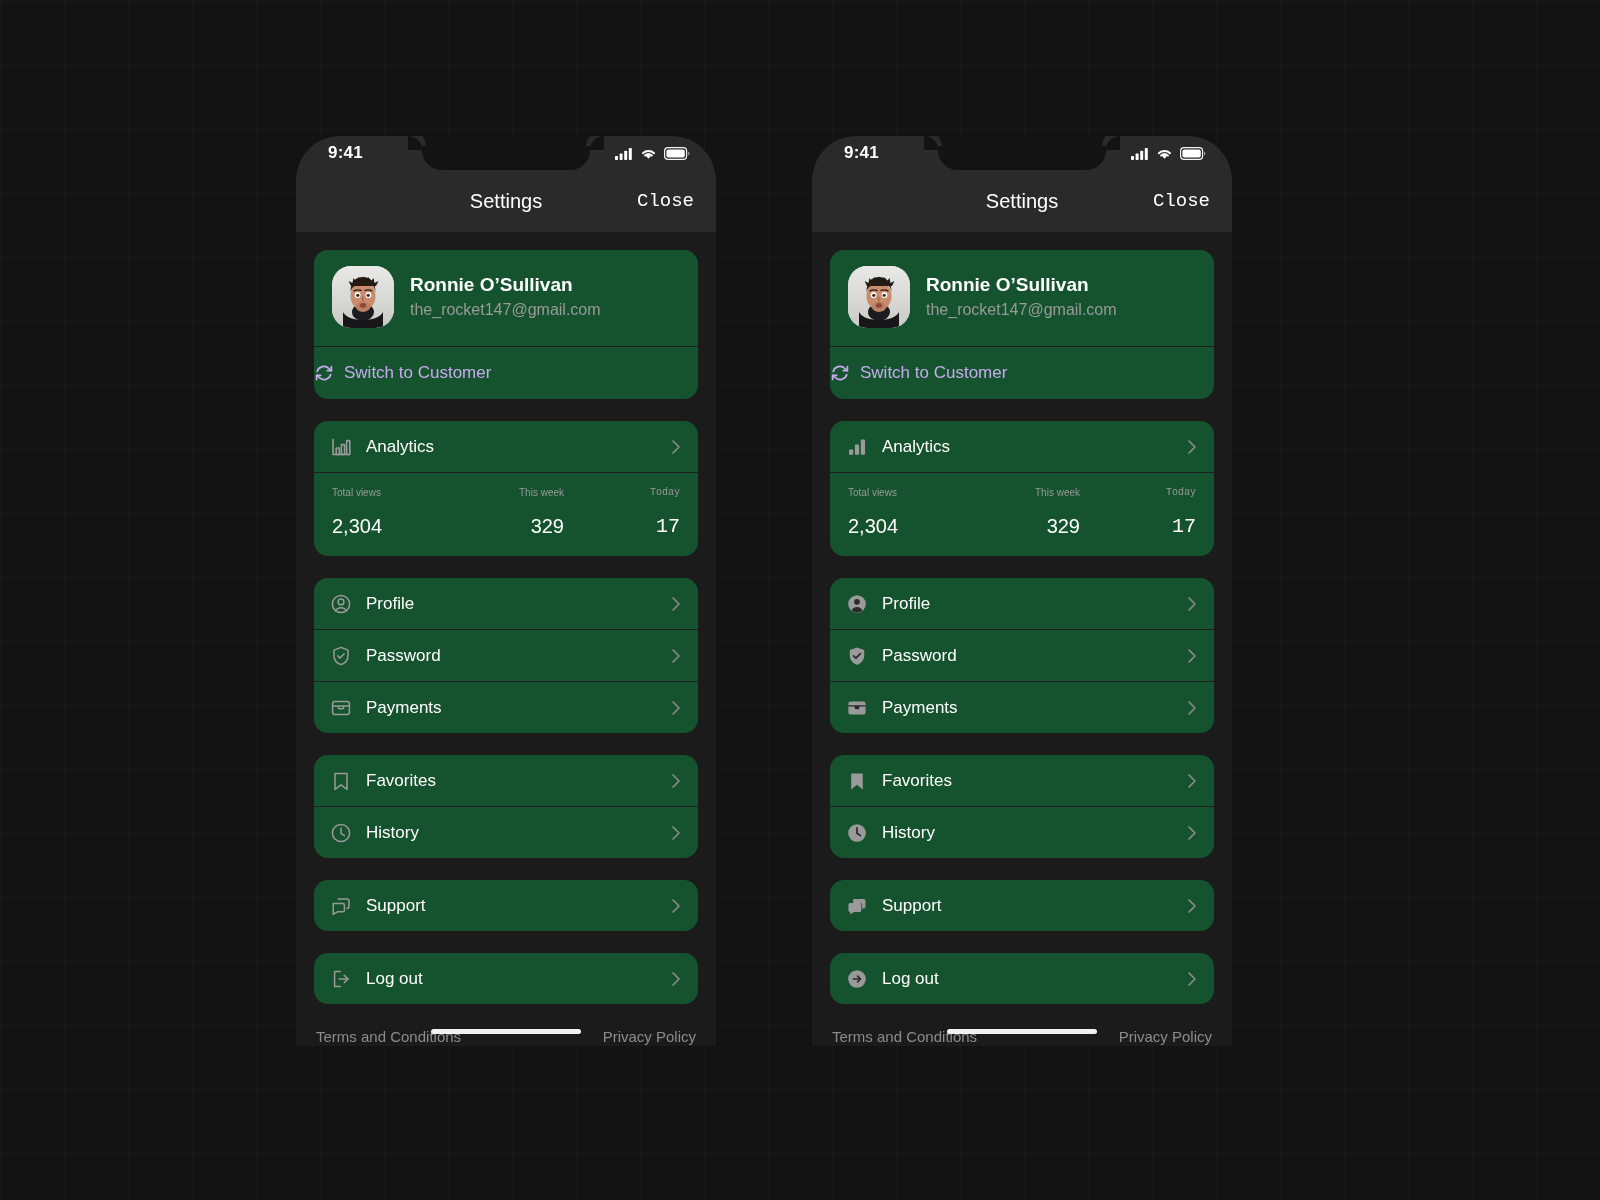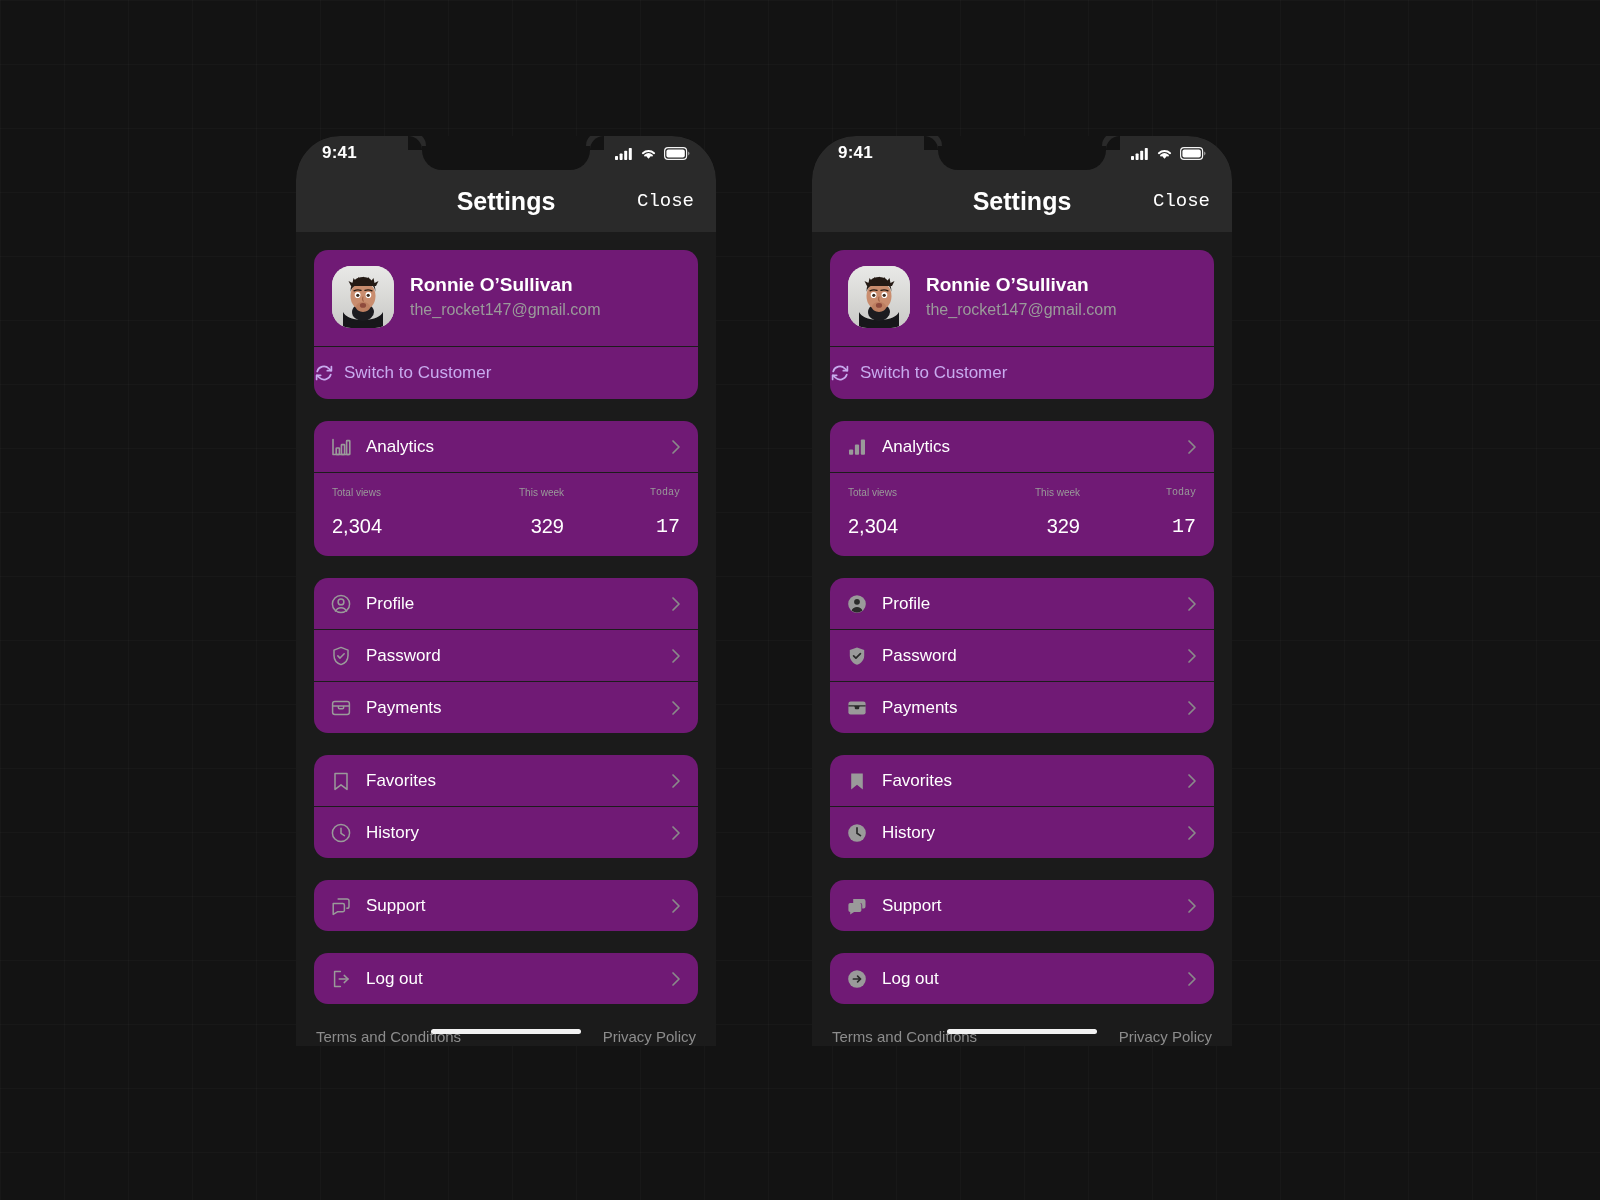--- a/index.html
+++ b/index.html
@@ -70,21 +70,21 @@
     height: 14px;
     background: #131313;
   }
   .notch::before { left: -14px; border-top-right-radius: 14px; box-shadow: 4px -4px 0 0 #2a2a2a; }
   .notch::after  { right: -14px; border-top-left-radius: 14px;  box-shadow: -4px -4px 0 0 #2a2a2a; }
 
   
   .statusbar {
     position: absolute;
     top: 0;
-    left: 0;
+    left: 6px;
     right: 0;
     height: 34px;
     display: flex;
     align-items: center;
     justify-content: space-between;
     padding: 0 26px;
   }
   .clock {
     font-size: 17px;
     font-weight: bold;
@@ -102,22 +102,22 @@
     position: absolute;
     left: 0; right: 0;
     top: 34px;
     height: 62px;
     display: flex;
     align-items: center;
     justify-content: center;
     padding: 0 22px;
   }
   .nav-title {
-    font-size: 25px;
-    font-weight: bold;
+    font-size: 20px;
+    font-weight: normal;
     color: #ffffff;
   }
   .nav-close {
     position: absolute;
     right: 22px;
     top: 50%;
     transform: translateY(-50%);
     font-size: 19px;
     color: #ffffff;
     cursor: pointer;
@@ -125,21 +125,21 @@
   }
 
   
   .content {
     padding: 18px 18px 0 18px;
     position: relative;
     height: calc(910px - 96px);
   }
 
   .card {
-    background: #701a75;
+    background: #14532d;
     border-radius: 14px;
     overflow: hidden;
     margin-bottom: 22px;
   }
 
   
   .profile {
     display: flex;
     align-items: center;
     gap: 16px;

